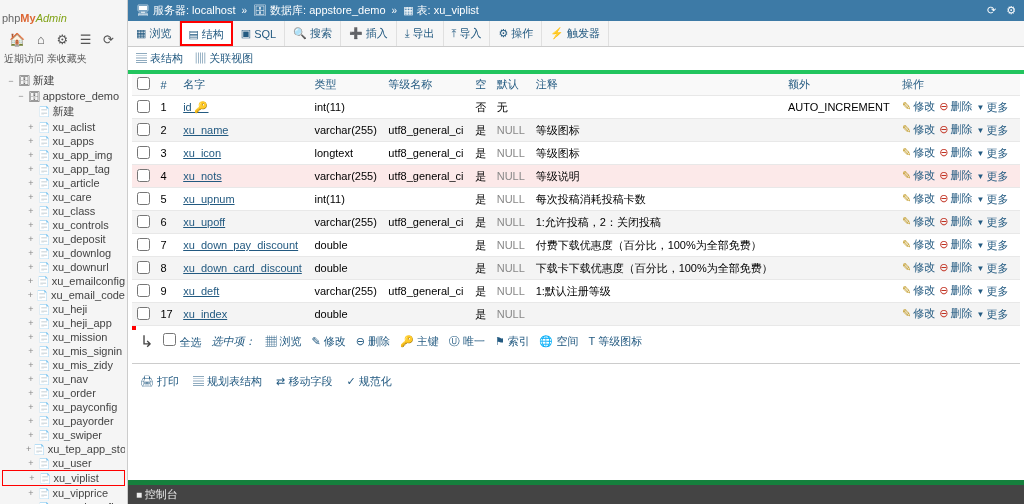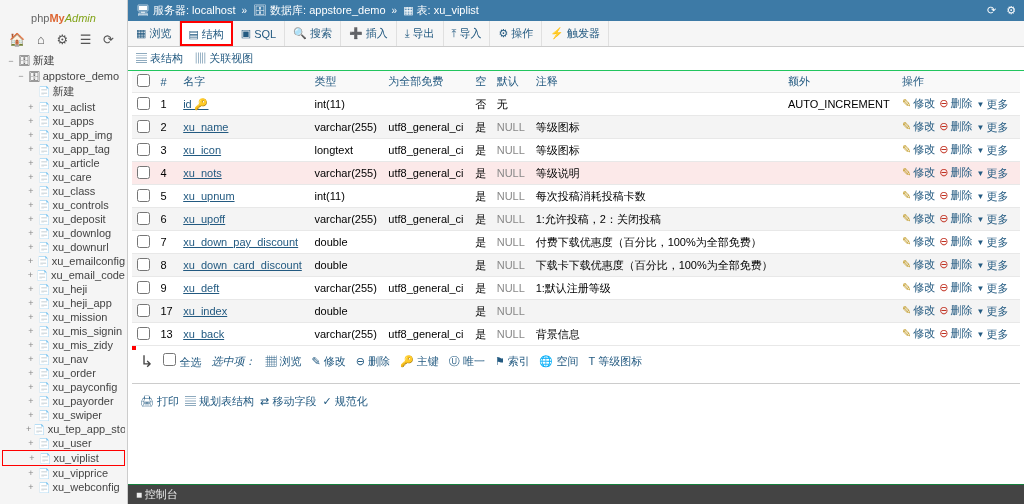--- a/index.html
+++ b/index.html
@@ -1,70 +1,71 @@
 <!DOCTYPE html>
 <html><head>
 <meta charset="utf-8">
 <style>
 *{box-sizing:border-box;margin:0;padding:0;font-family:Arial,"Microsoft YaHei",sans-serif;font-size:11px}
 body{background:#fff;overflow:hidden;width:1024px;height:504px}
 a{color:#235a81;text-decoration:none;cursor:pointer}
 .layout{display:flex;height:504px}
 .sidebar{width:128px;background:#f5f5f5;border-right:1px solid #ccc;padding:4px 2px;overflow:hidden}
-.logo{text-align:center;padding:4px 0}
+.logo{padding:4px 0}
 .logo-text{font-family:Georgia,serif;font-size:16px}
 .logo-text .p1{color:#666}.logo-text .p2{color:#d63;font-weight:bold}.logo-text .p3{color:#82a318;font-style:italic}
 .quick-icons{text-align:center;padding:2px;color:#555;font-size:13px;letter-spacing:4px}
 .recent{color:#555;padding:3px 2px;font-size:10px}
 .tree{margin-top:3px;color:#444}
 .tree-item{display:flex;align-items:center;padding:1px 0;white-space:nowrap;overflow:hidden}
 .tree-item.lv1{padding-left:4px}.tree-item.lv2{padding-left:14px}.tree-item.lv3{padding-left:24px}
 .tree-toggle{width:10px;color:#888;font-size:9px;display:inline-block;text-align:center}
 .tree-icon{margin:0 2px;font-size:10px}
 .tree-item.hl{border:1px solid red}
 .tree-label{cursor:pointer}
 .main{flex:1;display:flex;flex-direction:column;overflow:hidden}
 .breadcrumb{background:#3d7aa6;color:#fff;padding:3px 8px;display:flex;align-items:center;gap:6px;font-size:10px}
 .breadcrumb .crumb{display:inline-flex;align-items:center;gap:3px}
 .bc-right{margin-left:auto;display:flex;gap:10px}
 .tabs{display:flex;background:#f6f6f6;border-bottom:1px solid #ccc}
 .tab{padding:4px 8px;border-right:1px solid #e0e0e0;display:flex;align-items:center;gap:3px;cursor:pointer;color:#235a81}
 .tab.active{background:#fff;border-top:2px solid #235a81}
 .tab.hl{outline:2px solid red;outline-offset:-2px}
-.subtabs{display:flex;border-bottom:1px solid #22c55e;padding:4px 8px;gap:12px}
+.subtabs{display:flex;border-bottom:4px solid #22c55e;padding:4px 8px;gap:12px}
 .subtabs .st{cursor:pointer;color:#235a81}
 .content{flex:1;overflow:auto;padding:0 4px}
 table.cols{width:100%;border-collapse:collapse}
 table.cols th,table.cols td{text-align:left;padding:3px 5px;border-bottom:1px solid #e8e8e8;white-space:nowrap;overflow:hidden}
 table.cols th{color:#235a81;font-weight:normal;background:#f9f9f9}
 table.cols tr:nth-child(even) td{background:#f4f4f4}
 table.cols tr.hl td{background:#fce9e9}
 .row-hl{position:absolute;border:2px solid red;pointer-events:none}
 .null{color:#888;}
 .act-link{color:#235a81;margin-right:4px;display:inline-flex;align-items:center;gap:2px}
 .act-edit::before{content:"✎";color:#c09820}
 .act-del::before{content:"⊖";color:#c03020}
 .act-more::before{content:"▼";color:#235a81;font-size:8px}
 .sel-row{display:flex;align-items:center;gap:10px;padding:6px 8px;color:#235a81;flex-wrap:wrap}
 .sel-row .arrow{font-size:16px;color:#444}
 hr{border:0;border-top:1px solid #ccc;margin:6px 0}
-.tools-row{display:flex;gap:6px;padding:4px 8px;color:#235a81}
+.tools-row{display:flex;gap:14px;padding:4px 8px;color:#235a81}
 .add-row{display:flex;align-items:center;gap:6px;padding:4px 8px}
-.console{background:#444;color:#eee;padding:2px 8px;font-size:10px;border-top:1px solid #15803d}
+.console{background:#444;color:#eee;padding:2px 8px;font-size:10px;border-top:5px solid #15803d}
 .icon{display:inline-block}
 </style>
 </head>
 <body>
 
 <div class="layout">
   <div class="sidebar">
     <div class="logo">
       <span class="logo-text"><span class="p1">php</span><span class="p2">My</span><span class="p3">Admin</span></span>
     </div>
     <div class="quick-icons">🏠 ⌂ ⚙ ☰ ⟳</div>
+    <div class="recent">近期访问   亲收藏夹</div>
     <div class="tree" id="tree">
         <div class="tree-item lv1">
           <span class="tree-toggle">−</span>
           <span class="tree-icon">🗄</span>
           <span class="tree-label">新建</span>
         </div>
         <div class="tree-item lv2">
           <span class="tree-toggle">−</span>
           <span class="tree-icon">🗄</span>
           <span class="tree-label">appstore_demo</span>
@@ -273,21 +274,21 @@
     </div>
 
     <div class="content" style="position:relative">
       <table class="cols">
         <thead>
             <tr>
           <th><input type="checkbox" style=""></th>
           <th>#</th>
           <th>名字</th>
           <th>类型</th>
-          <th>为全部免费</th>
+          <th>等级名称</th>
           <th>空</th>
           <th>默认</th>
           <th>注释</th>
           <th>额外</th>
           <th>操作</th>
         </tr>
           </thead>
         <tbody id="colbody">
             <tr>
               <td><input type="checkbox" style=""></td>
@@ -399,32 +400,20 @@
             </tr>
             <tr>
               <td><input type="checkbox" style=""></td>
               <td>17</td>
               <td><a><u>xu_index</u></a></td>
               <td>double</td>
               <td></td>
               <td>是</td>
               <td><span class="null">NULL</span></td>
               <td></td>
-              <td></td>
-              <td><a class="act-link act-edit">修改</a><a class="act-link act-del">删除</a><a class="act-link act-more">更多</a></td>
-            </tr>
-            <tr>
-              <td><input type="checkbox" style=""></td>
-              <td>13</td>
-              <td><a><u>xu_back</u></a></td>
-              <td>varchar(255)</td>
-              <td>utf8_general_ci</td>
-              <td>是</td>
-              <td><span class="null">NULL</span></td>
-              <td>背景信息</td>
               <td></td>
               <td><a class="act-link act-edit">修改</a><a class="act-link act-del">删除</a><a class="act-link act-more">更多</a></td>
             </tr>
           </tbody>
       </table>
       <div class="row-hl" id="rowhl1"></div>
       <div class="row-hl" id="rowhl2"></div>
 
       <div class="sel-row">
         <span class="arrow">↳</span>

